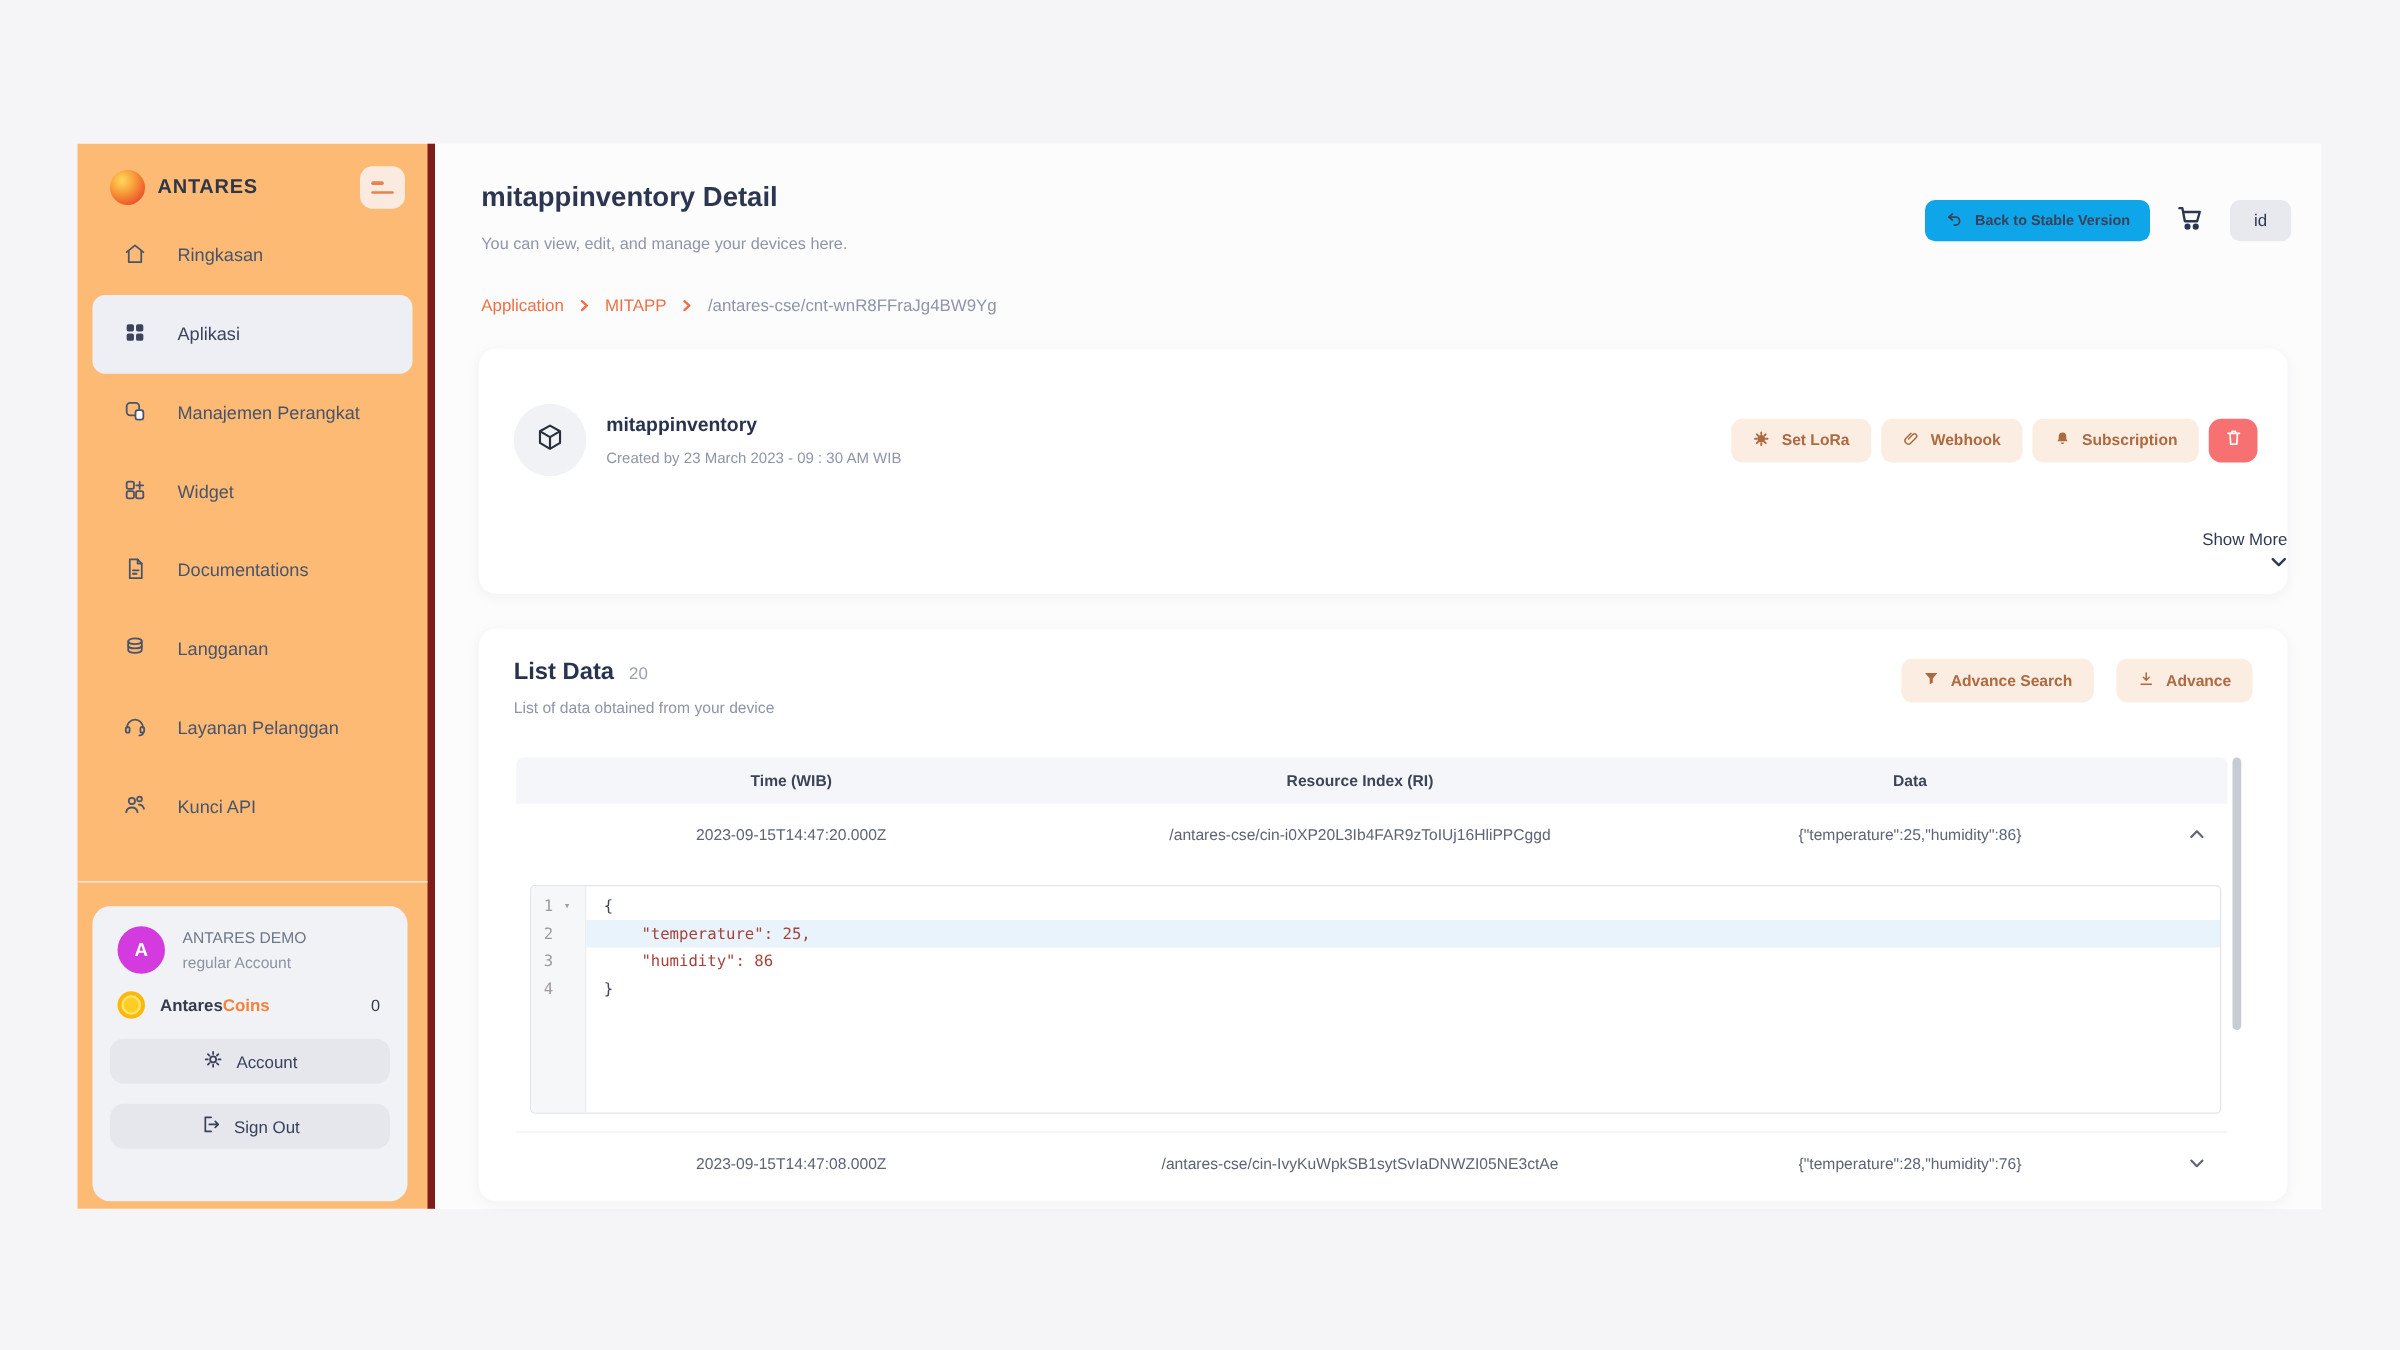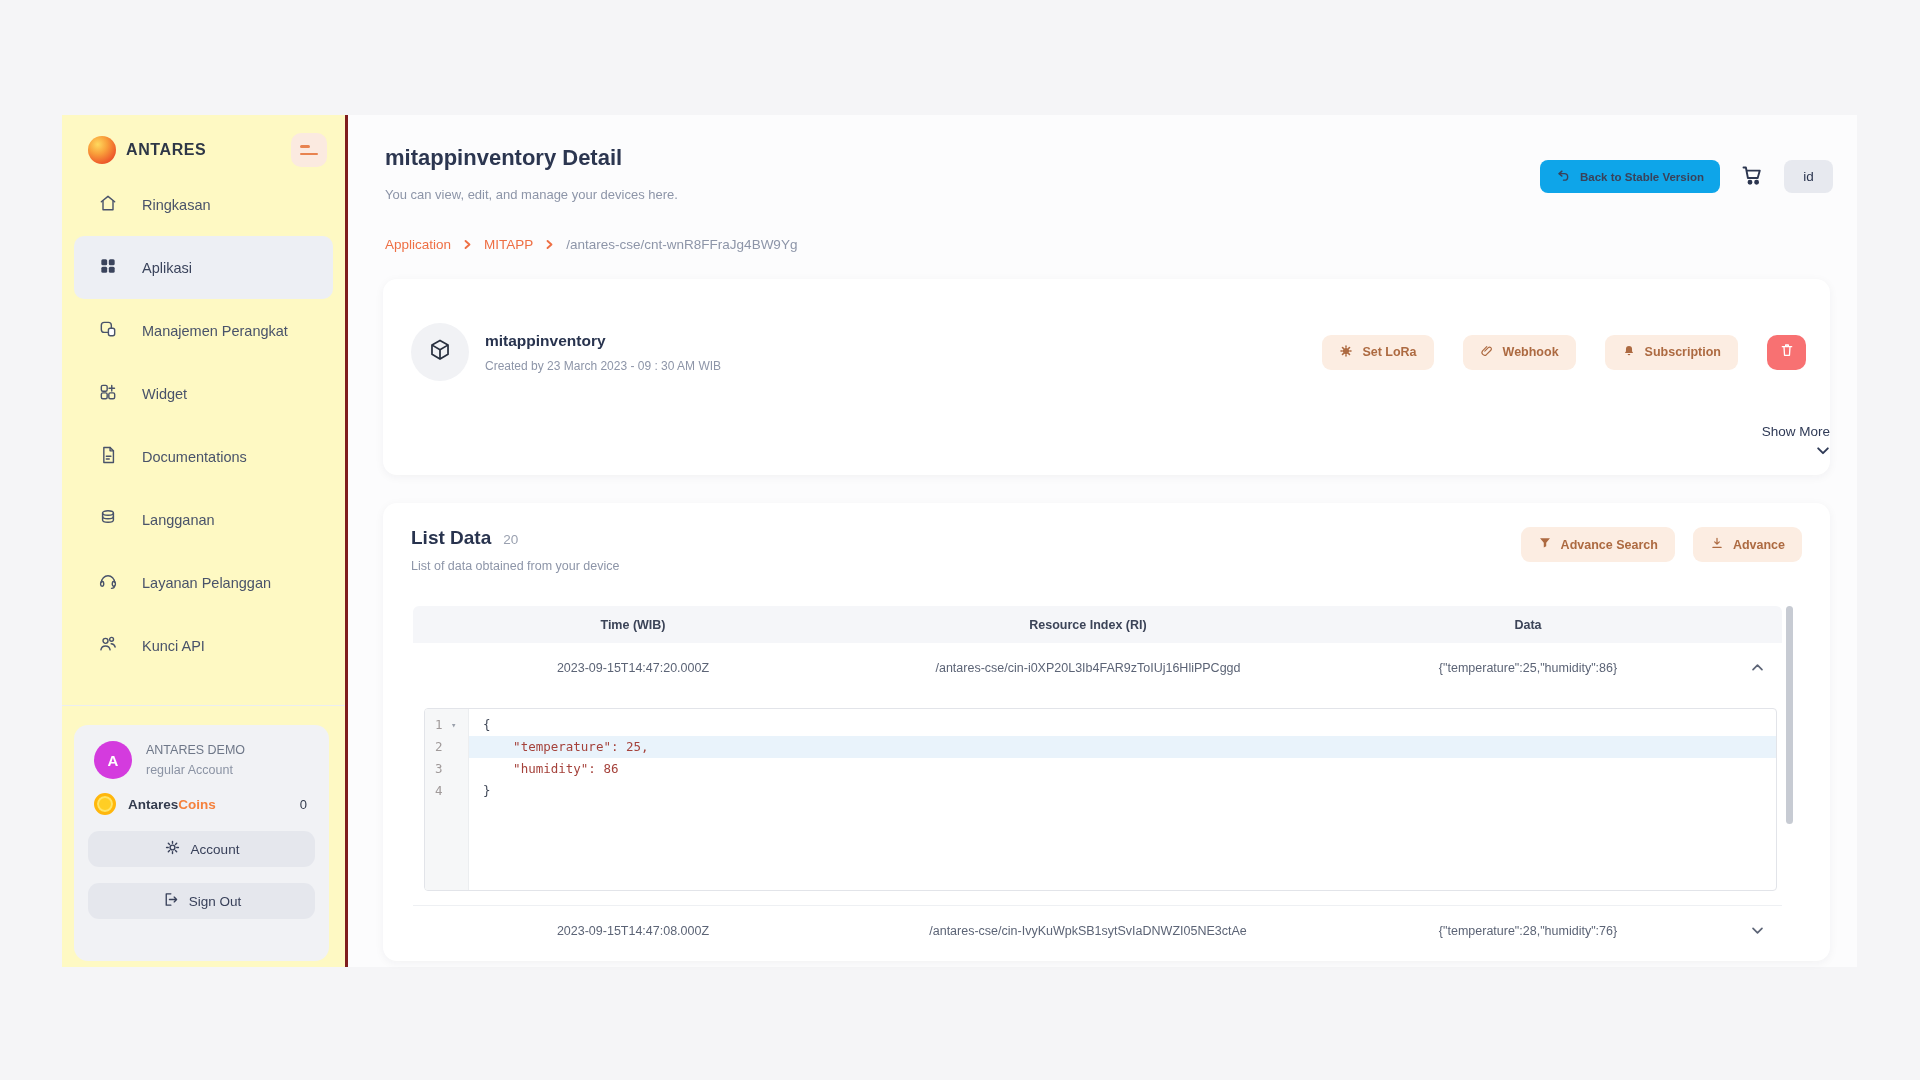--- a/index.html
+++ b/index.html
@@ -1,20 +1,20 @@
 <!DOCTYPE html>
 <html><head>
 <meta charset="utf-8">
 <style>
   * { margin:0; padding:0; box-sizing:border-box; }
   html,body { width:1920px; height:1080px; background:#f5f5f7; font-family:"Liberation Sans", sans-serif; overflow:hidden; }
   .app { position:absolute; left:62px; top:115px; width:1795px; height:852px; background:#ffffff; }
 
   
-  .sidebar { position:absolute; left:0; top:0; width:286px; height:100%; background:#fef9c3; border-right:3px solid #7f1d1d; }
+  .sidebar { position:absolute; left:0; top:0; width:286px; height:100%; background:#fdba74; border-right:6px solid #7f1d1d; }
   .brand-row { display:flex; align-items:center; padding:18px 18px 0 26px; }
   .logo { width:28px; height:28px; border-radius:50%; background:radial-gradient(circle at 35% 30%, #ffd95e 0%, #f9a13b 35%, #ef5f2c 70%, #d93820 100%); }
   .brand-name { margin-left:10px; font-size:16px; font-weight:bold; letter-spacing:0.6px; color:#2e3747; }
   .toggle-btn { margin-left:auto; width:36px; height:34px; border-radius:10px; background:#fbeae0; display:flex; flex-direction:column; justify-content:center; align-items:flex-start; padding-left:9px; gap:5px; cursor:pointer; }
   .toggle-btn .b1 { width:10px; height:2.4px; background:#e8834f; border-radius:2px; }
   .toggle-btn .b2 { width:18px; height:2.4px; background:#e8834f; border-radius:2px; }
 
   .menu { position:absolute; top:58px; left:12px; right:12px; }
   .menu-item { height:63px; display:flex; align-items:center; padding-left:24px; gap:24px; color:#49536a; font-size:14.5px; border-radius:10px; cursor:pointer; }
   .menu-item svg { flex:0 0 auto; }
@@ -48,21 +48,21 @@
   .cart-btn { display:flex; align-items:center; color:#2c3650; cursor:pointer; padding:0 4px; }
   .id-btn { width:49px; height:33px; background:#e7e9ef; border-radius:8px; display:flex; align-items:center; justify-content:center; font-size:13.5px; color:#2c3650; cursor:pointer; }
 
   .card { position:absolute; background:#fff; border-radius:14px; box-shadow:0 2px 10px rgba(37,44,65,0.05); }
   .device-card { left:35px; top:164px; width:1447px; height:196px; }
   .device-row { position:absolute; left:28px; right:24px; top:44px; display:flex; align-items:center; }
   .device-icon-wrap { width:58px; height:58px; border-radius:50%; background:#f1f2f5; display:flex; align-items:center; justify-content:center; color:#28303f; }
   .device-info { margin-left:16px; }
   .device-name { font-size:15.5px; font-weight:bold; color:#28334e; margin-bottom:9px; }
   .device-created { font-size:12px; color:#8d95a8; }
-  .device-actions { margin-left:auto; display:flex; align-items:flex-end; gap:29px; }
+  .device-actions { margin-left:auto; display:flex; align-items:flex-end; gap:8px; }
   .peach-btn { height:35px; background:#fcede2; border-radius:9px; display:flex; align-items:center; gap:9px; padding:0 17px; font-size:12.5px; font-weight:bold; color:#ad6a41; cursor:pointer; }
   .delete-btn { width:39px; height:35px; background:#f87172; border-radius:10px; display:flex; align-items:center; justify-content:center; color:#fff; cursor:pointer; }
   .show-more { position:absolute; left:0; right:0; bottom:16px; display:flex; flex-direction:column; align-items:flex-end; gap:2px; cursor:pointer; }
   .show-more-label { font-size:13.5px; color:#2f3a56; }
   .show-more svg { color:#2f3a56; }
 
   .list-card { left:35px; top:388px; width:1447px; height:458px; overflow:hidden; }
   .list-title-row { position:absolute; left:28px; top:24px; display:flex; align-items:baseline; gap:12px; }
   .list-title { font-size:19px; font-weight:bold; color:#28334e; }
   .list-count { font-size:13.5px; color:#9aa1b0; }

